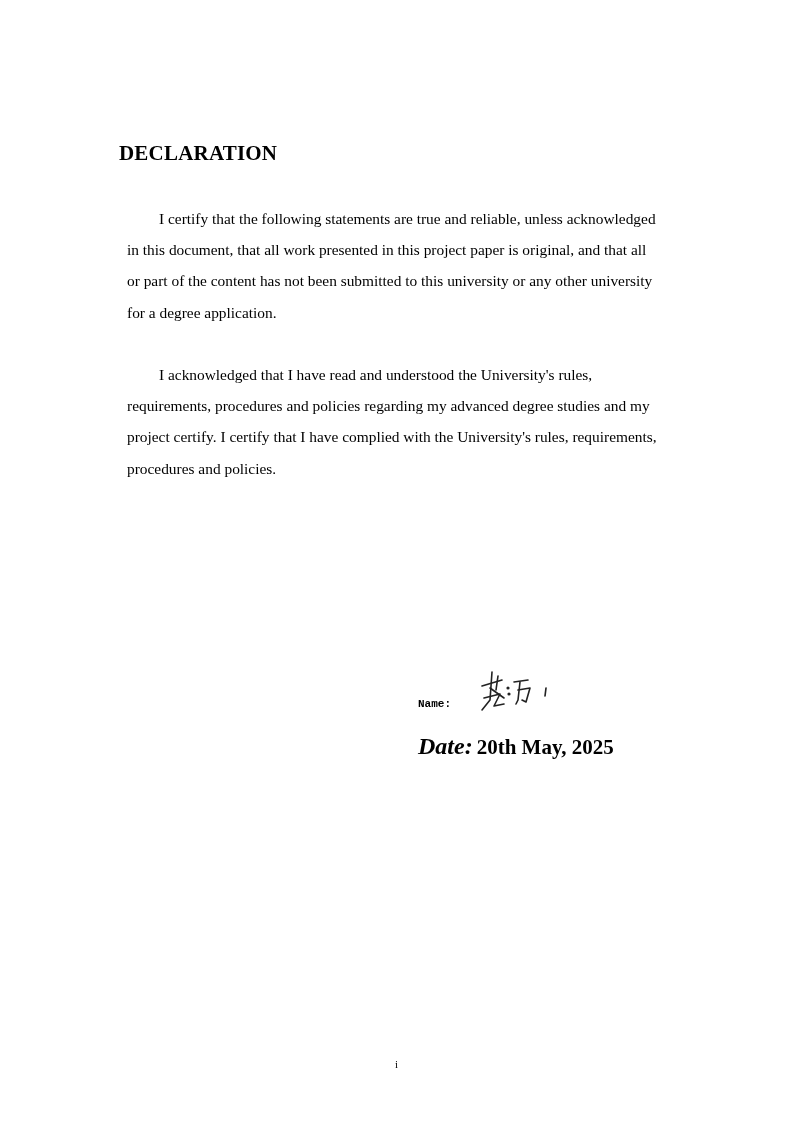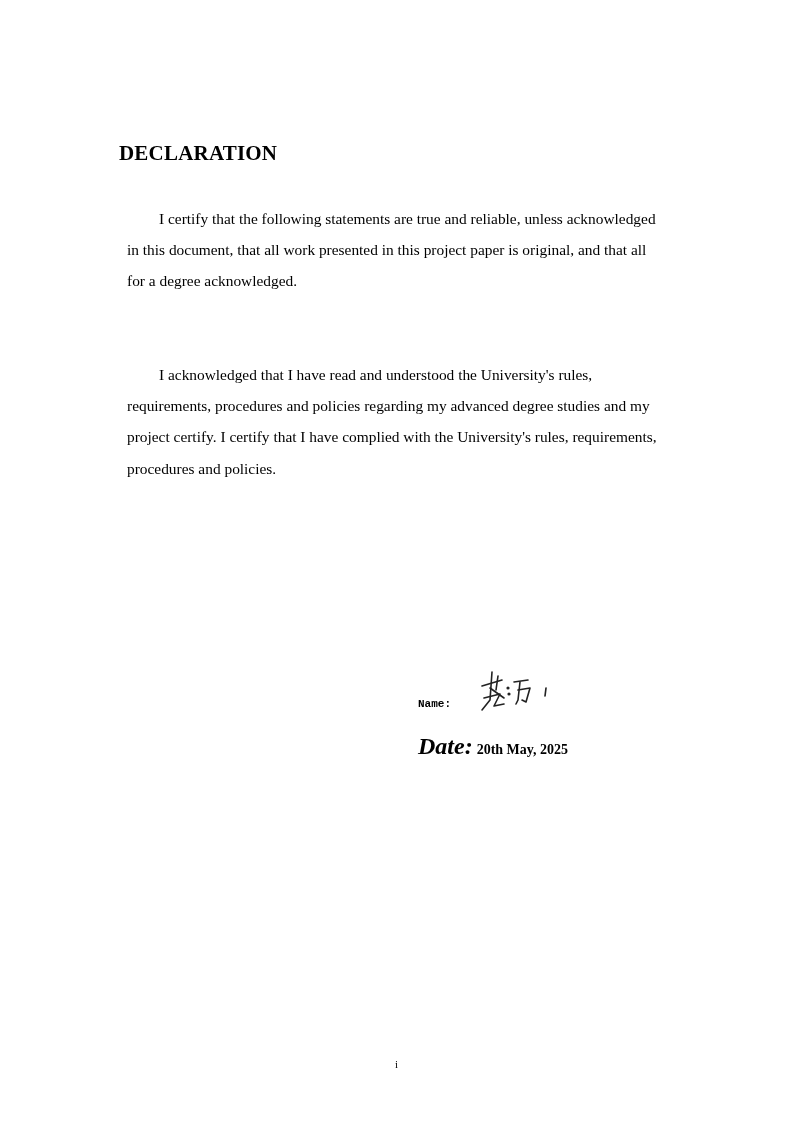--- a/index.html
+++ b/index.html
@@ -24,37 +24,38 @@
     .name-label {
       position: absolute; left: 0; top: 32px;
       font-family: "Liberation Mono", monospace; font-weight: bold; font-size: 11px;
     }
     .signature { position: absolute; left: 58px; top: 2px; width: 90px; height: 46px; }
     .date-row {
       position: absolute; left: 418px; top: 717px;
       font-family: "Liberation Serif", serif; font-weight: bold; white-space: nowrap;
     }
     .date-label { font-size: 24px; font-style: italic; }
-    .date-value { font-size: 14px; }
+    .date-value { font-size: 21px; }
     .page-number {
       position: absolute; left: 0; width: 793px; top: 1042px; text-align: center;
       font-family: "Liberation Serif", serif; font-size: 11px;
     }
   </style>
 </head>
 <body>
 
 <div class="page">
 
   <h1 class="title">DECLARATION</h1>
 
   <p class="para para1" style="text-indent:0">
     <span class="line first">I certify that the following statements are true and reliable, unless acknowledged</span>
     <span class="line">in this document, that all work presented in this project paper is original, and that all</span>
-    <span class="line">for a degree acknowledged.</span>
+    <span class="line">or part of the content has not been submitted to this university or any other university</span>
+    <span class="line">for a degree application.</span>
   </p>
 
   <p class="para para2" style="text-indent:0">
     <span class="line first">I acknowledged that I have read and understood the University's rules,</span>
     <span class="line">requirements, procedures and policies regarding my advanced degree studies and my</span>
     <span class="line">project certify. I certify that I have complied with the University's rules, requirements,</span>
     <span class="line">procedures and policies.</span>
   </p>
 
   <div class="name-row">

